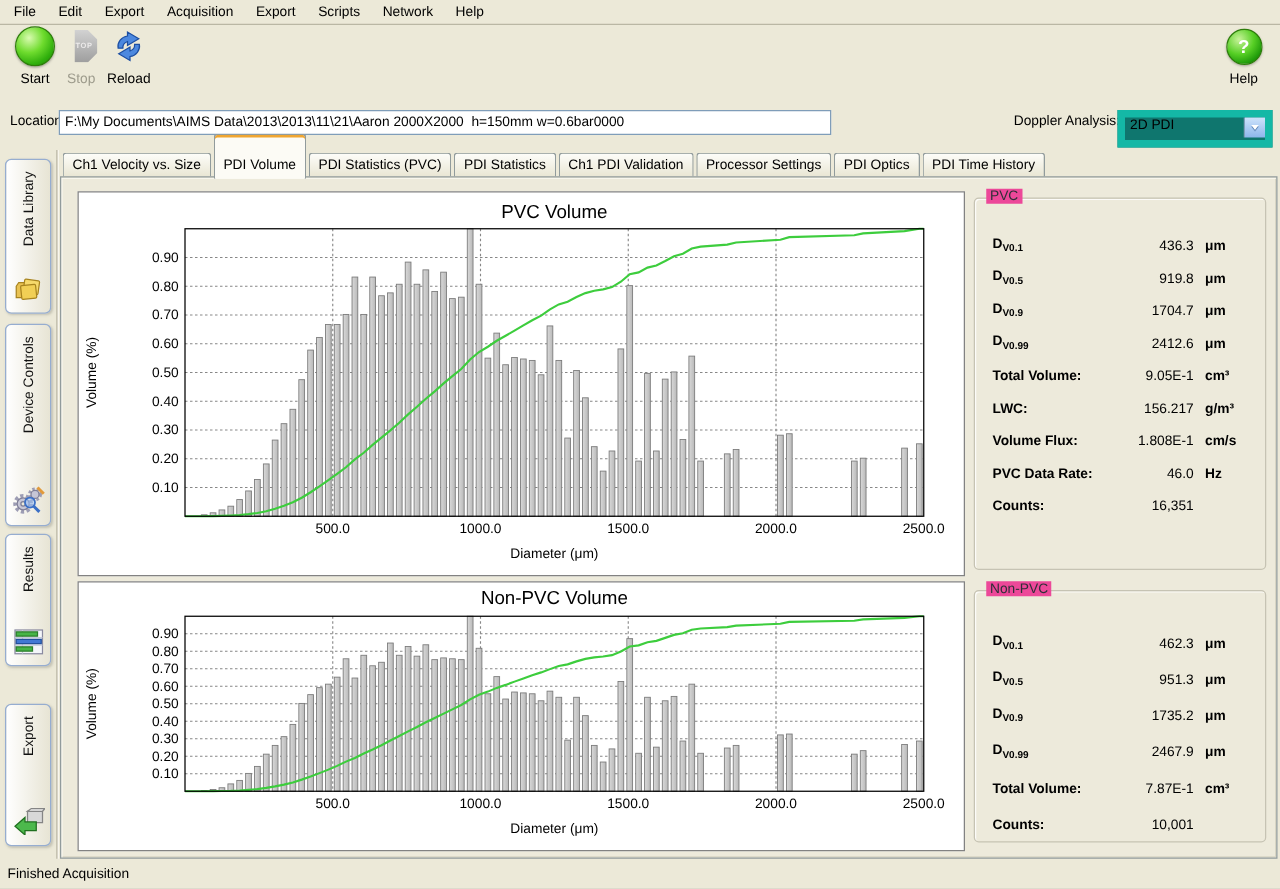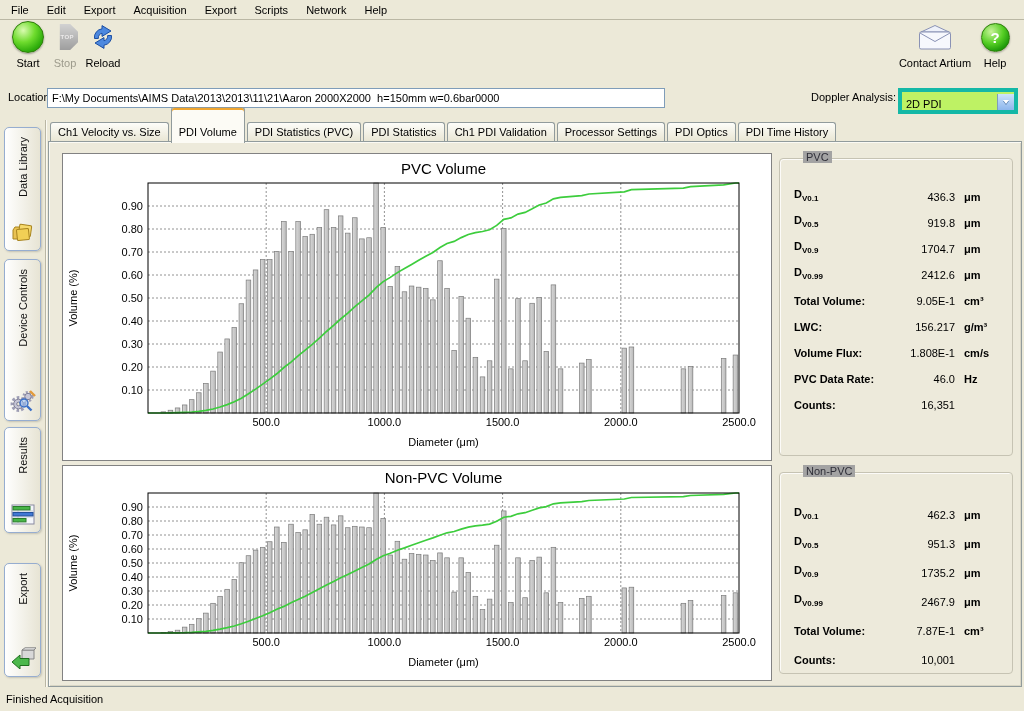--- a/index.html
+++ b/index.html
@@ -26,22 +26,22 @@
     background:radial-gradient(circle at 34% 28%, #c8f39a, #57cf25 45%, #1f9b0a 75%, #157a04);
     border:1px solid #2d7d0a;color:#fff;font-weight:bold;font-size:15px;
     display:flex;align-items:center;justify-content:center;box-shadow:0 1px 2px rgba(0,0,0,.3);}
   
   .locrow{position:absolute;top:86px;left:0;right:0;height:26px;}
   .loclabel{position:absolute;left:8px;top:5px;}
   .locinput{position:absolute;left:47px;top:2px;width:608px;height:16px;
     border:1px solid #7f9db9;background:#fff;font-family:"Liberation Sans",sans-serif;
     font-size:11px;padding:1px 4px;}
   .doplabel{position:absolute;right:128px;top:5px;}
-  .combo{position:absolute;right:6px;top:2px;width:112px;height:18px;border:4px solid #14b8a6;
-    background:#bef264;display:flex;align-items:flex-end;}
+  .combo{position:absolute;right:6px;top:2px;width:112px;height:18px;border:6px solid #14b8a6;
+    background:#0f766e;display:flex;align-items:flex-start;}
   .combo .val{flex:1;padding-left:4px;}
   .combo .btn{width:16px;height:16px;margin:0;border-left:1px solid #7f9db9;
     background:linear-gradient(#cde3fb,#8db6ec);display:flex;align-items:center;justify-content:center;}
   .chev{width:0;height:0;border-left:3px solid transparent;border-right:3px solid transparent;
     border-top:4px solid #fff;filter:drop-shadow(0 1px 0 #4a74a8);}
   
   .sidebar{position:absolute;left:0;top:120px;width:46px;height:567px;}
   .sidebar-groove{position:absolute;left:45px;top:120px;width:1px;height:567px;background:#b9b6a4;
     box-shadow:1px 0 0 #fbfaf3;}
   .sbtn{position:absolute;left:4px;width:37px;border:1px solid #96add0;border-radius:5px;
@@ -57,21 +57,21 @@
     white-space:nowrap;position:relative;}
   .tab.active{background:#fcfbf5;padding-top:18px;height:15px;z-index:3;margin-top:-2px;
     box-shadow:inset 0 2px 0 #f0a631;margin-bottom:-1px;}
   .panelbody{position:absolute;top:21px;left:0;right:0;bottom:0;border:1px solid #919b9c;
     background:#edeadb;box-shadow:inset 1px 1px 0 #fbfaf4, inset -1px -1px 0 #d8d5c4;}
   
   .chartpanel{position:absolute;background:#fff;border:1px solid #828282;}
   
   .groupbox{position:absolute;border:1px solid #c6c3b3;border-radius:4px;
     box-shadow:inset 1px 1px 0 rgba(255,255,255,.8);}
-  .groupbox .legend{position:absolute;top:-8px;left:23px;background:#a3a3a3;padding:0 3px;color:#2f2f38;}
+  .groupbox .legend{position:absolute;top:-8px;left:9px;background:#ec4899;padding:0 3px;color:#2f2f38;}
   .statrows{position:absolute;left:14px;right:8px;top:0;}
   .srow{display:flex;align-items:flex-end;height:20px;}
   .slabel{font-weight:bold;flex:1;}
   .slabel sub{font-size:8px;font-weight:bold;}
   .sval{width:62px;text-align:right;padding-right:9px;}
   .sunit{width:40px;font-weight:bold;}
   
   .statusbar{position:absolute;left:0;right:0;top:688px;height:27px;background:#ece9d8;
     padding:5px 6px 0;box-sizing:border-box;}
 </style>
@@ -107,30 +107,20 @@
       <span class="lbl dim">Stop</span>
     </div>
     <div class="toolbtn" style="left:80px;width:46px;">
       <div class="icon-wrap">
         <svg width="30" height="30" viewBox="0 0 30 30">
           <path d="M6.5 16.5 A9 8.5 0 0 1 14 6.8 L14 3.6 L23 9 L14 14.4 L14 11.2 A5.6 5.3 0 0 0 10.3 16.5 Z" fill="#4c88df" stroke="#1d4fa3" stroke-width="1"></path>
           <path d="M23.5 13.5 A9 8.5 0 0 1 16 23.2 L16 26.4 L7 21 L16 15.6 L16 18.8 A5.6 5.3 0 0 0 19.7 13.5 Z" fill="#4c88df" stroke="#1d4fa3" stroke-width="1"></path>
         </svg>
       </div>
       <span class="lbl">Reload</span>
-    </div>
-    <div class="toolbtn" style="left:894px;width:82px;">
-      <div class="icon-wrap">
-        <svg width="36" height="27" viewBox="0 0 36 27">
-          <path d="M4 8 L18 1.5 L32 8 Z" fill="#eef1fa" stroke="#8a92b5" stroke-width="1"></path>
-          <rect x="2.5" y="8" width="31" height="17" rx="1.5" fill="#f7f8fd" stroke="#8a92b5" stroke-width="1"></rect>
-          <path d="M3 9 L18 17.5 L33 9" fill="none" stroke="#8a92b5" stroke-width="1"></path>
-        </svg>
-      </div>
-      <span class="lbl">Contact Artium</span>
     </div>
     <div class="toolbtn" style="left:976px;width:38px;">
       <div class="icon-wrap">
           <div class="help-sphere">?</div>
         </div>
       <span class="lbl">Help</span>
     </div>
   </div>
 
   <div class="locrow">

